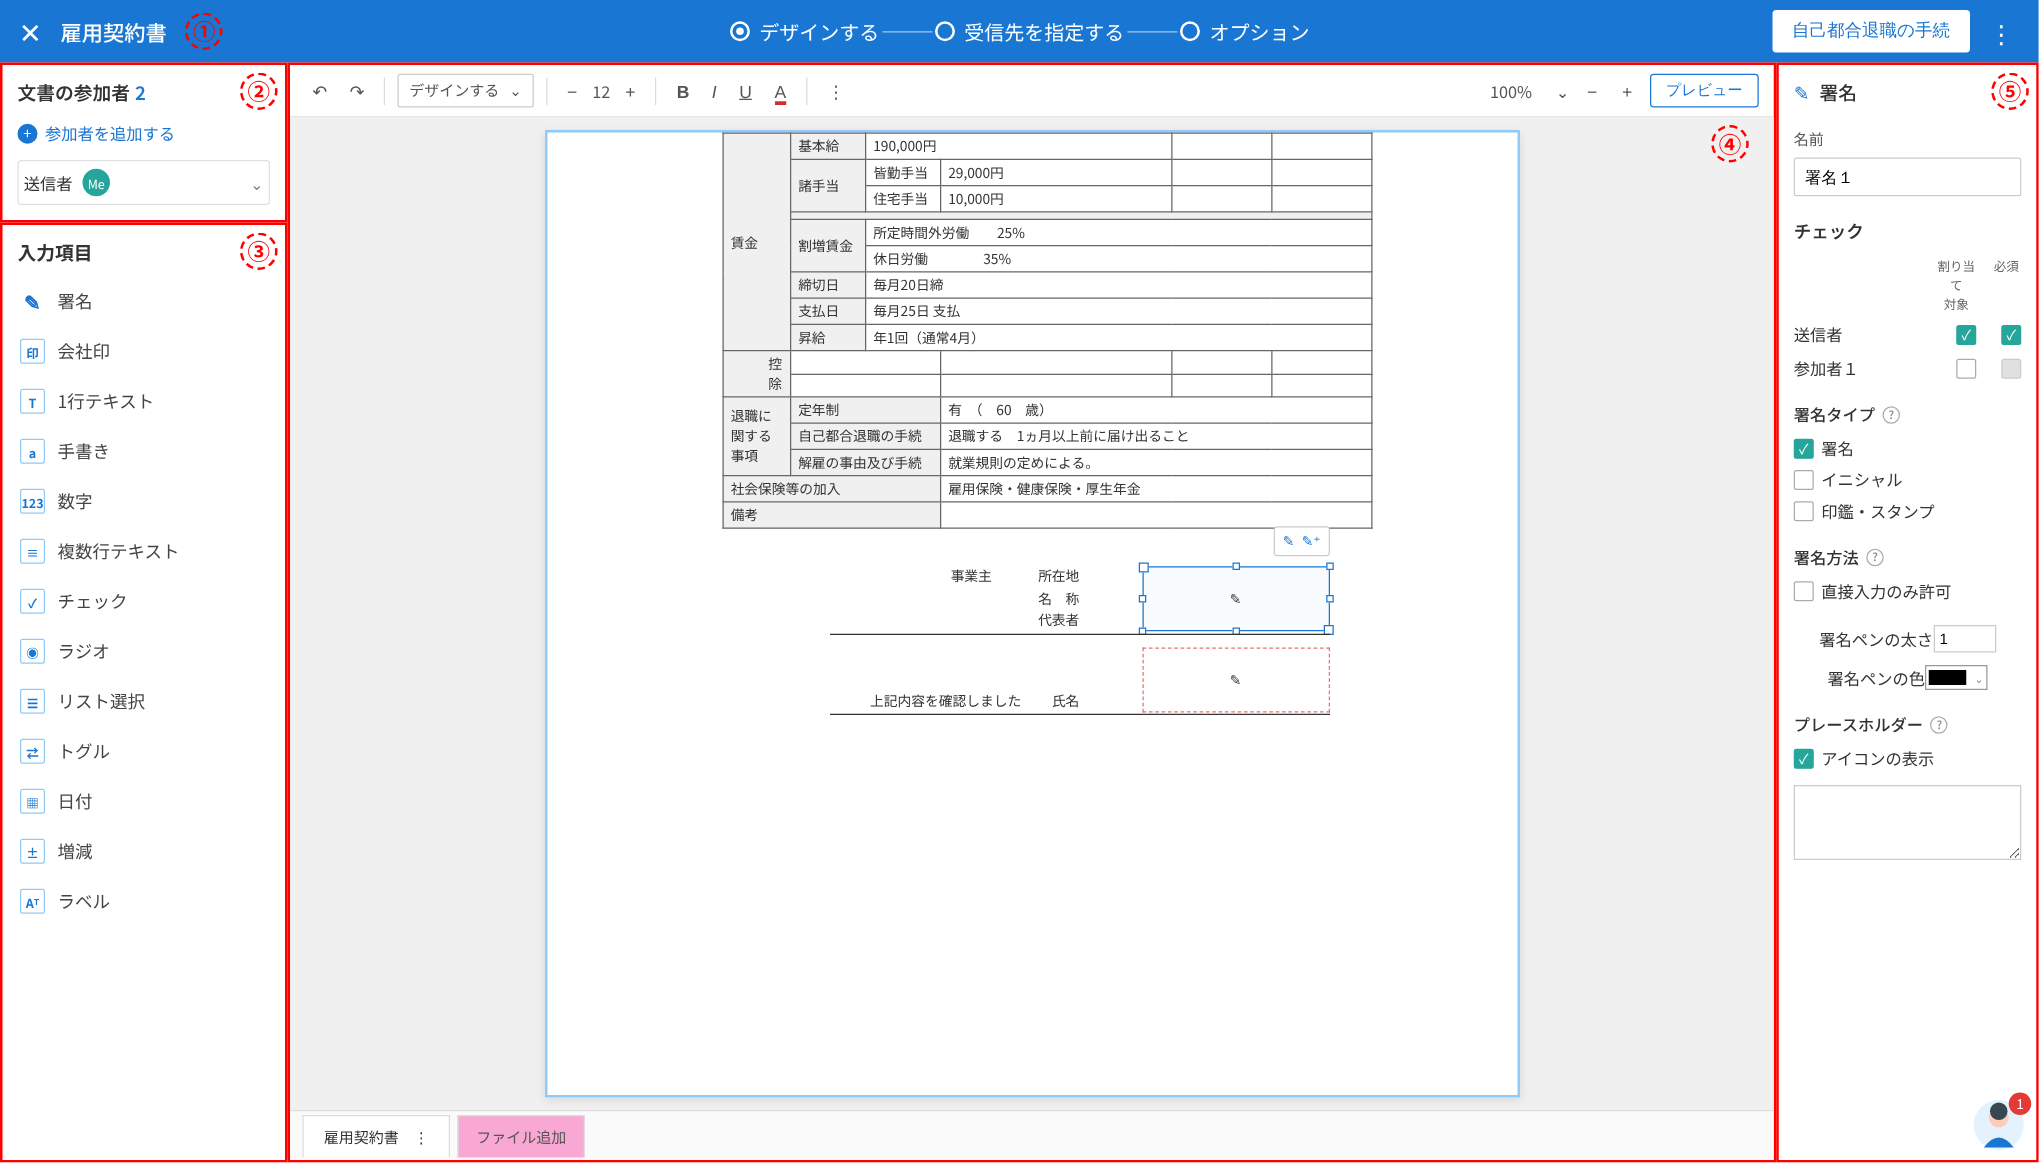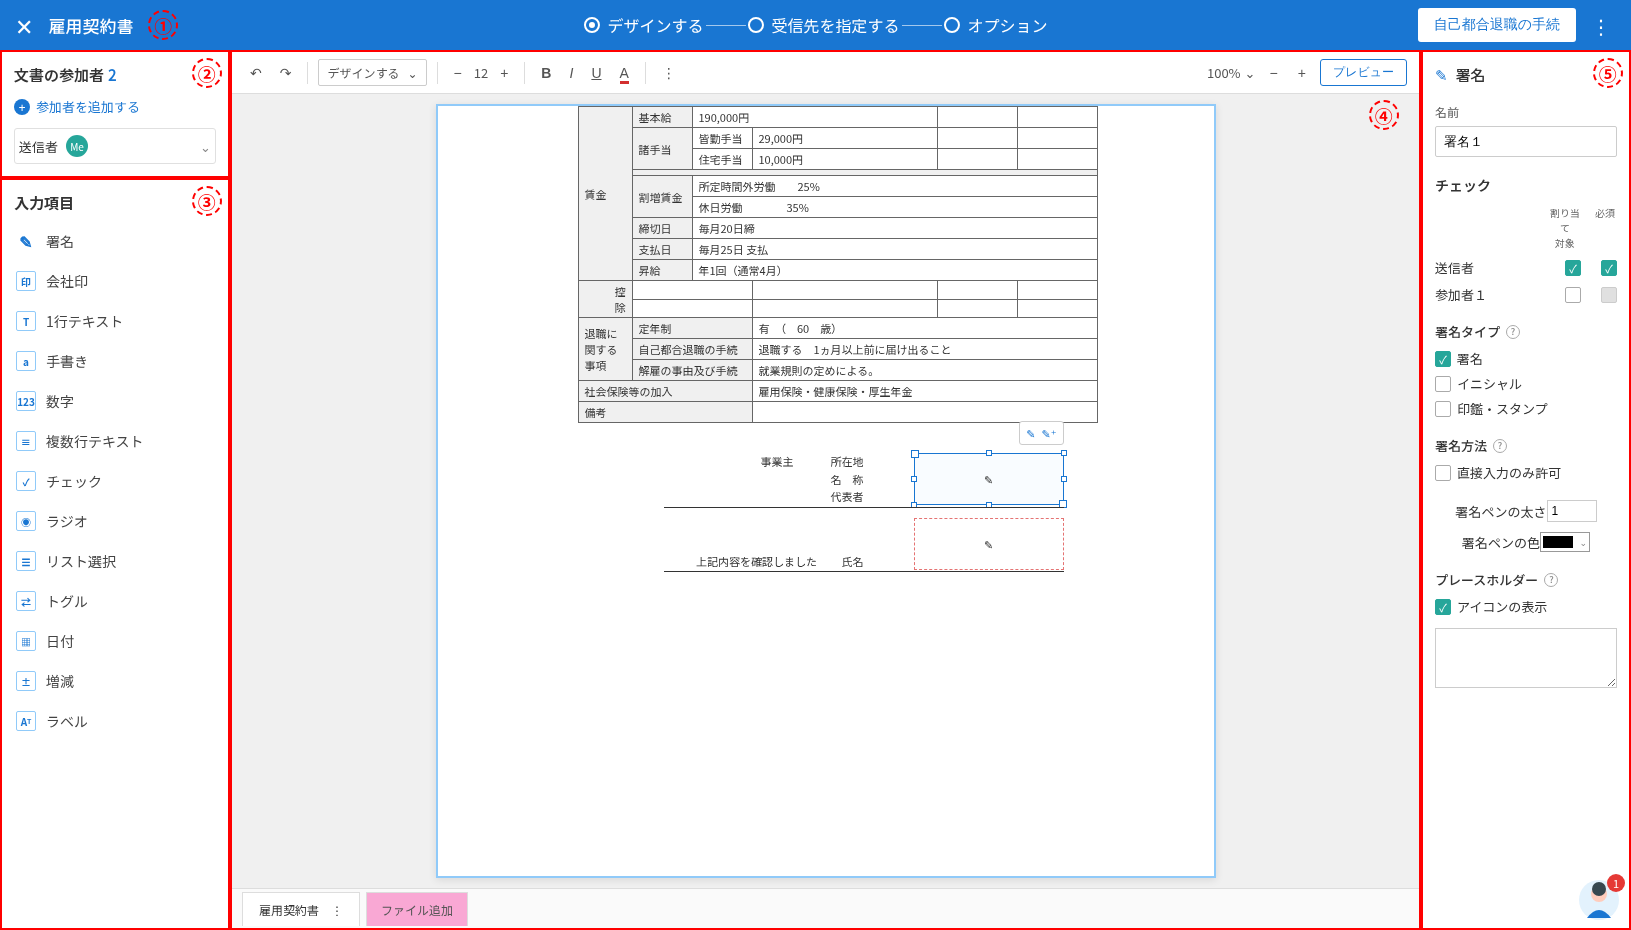--- a/index.html
+++ b/index.html
@@ -218,21 +218,21 @@
     .t-color { border-bottom: 3px solid #d32f2f; padding-bottom: 0; line-height: 1; }
     .t-right {
       margin-left: auto;
       display: flex;
       align-items: center;
       gap: 8px;
     }
     .zoom-select {
       display: flex;
       align-items: center;
-      gap: 4px;
+      gap: 19px;
       font-size: 13px;
       cursor: pointer;
     }
     .preview-btn {
       background: #fff;
       border: 1px solid #1976d2;
       color: #1976d2;
       padding: 4px 12px;
       border-radius: 3px;
       font-size: 12px;

